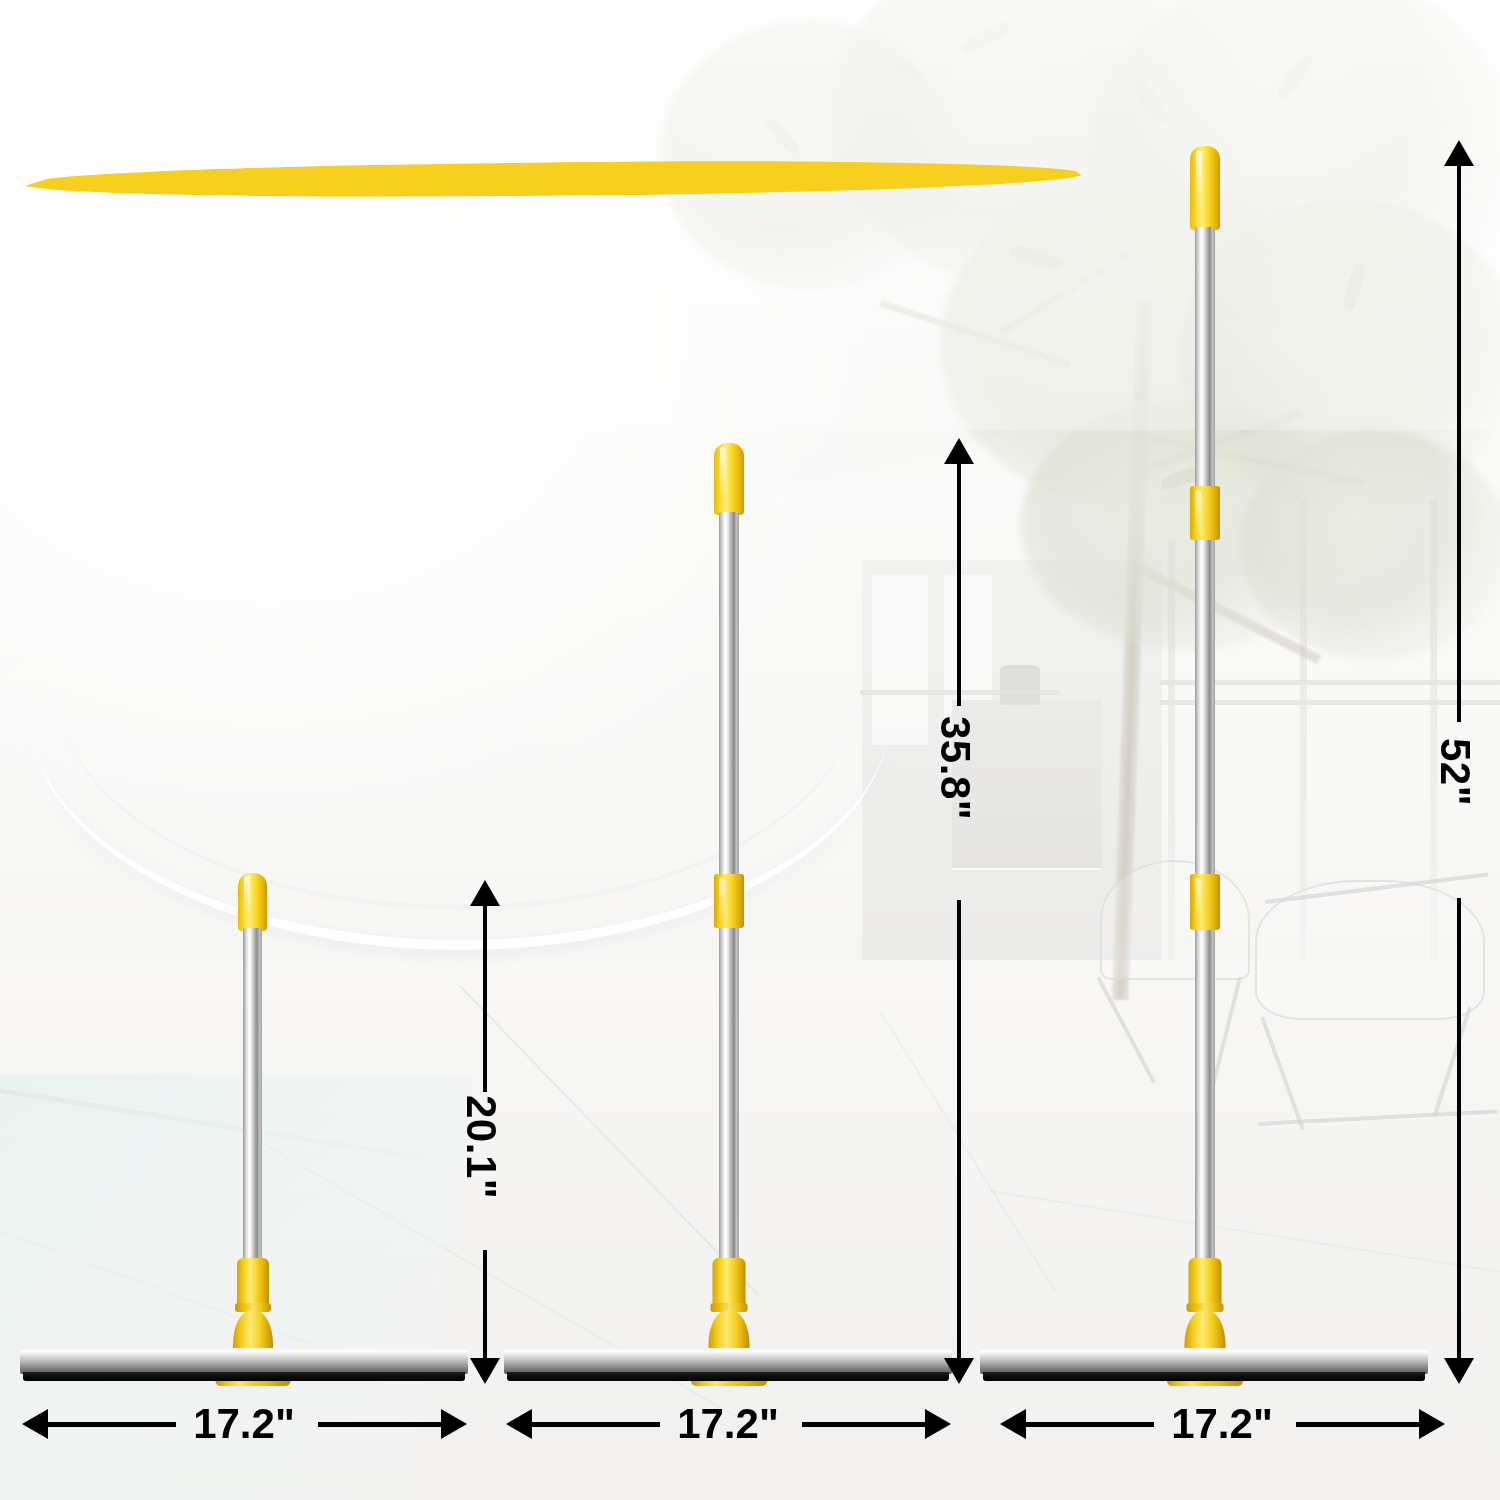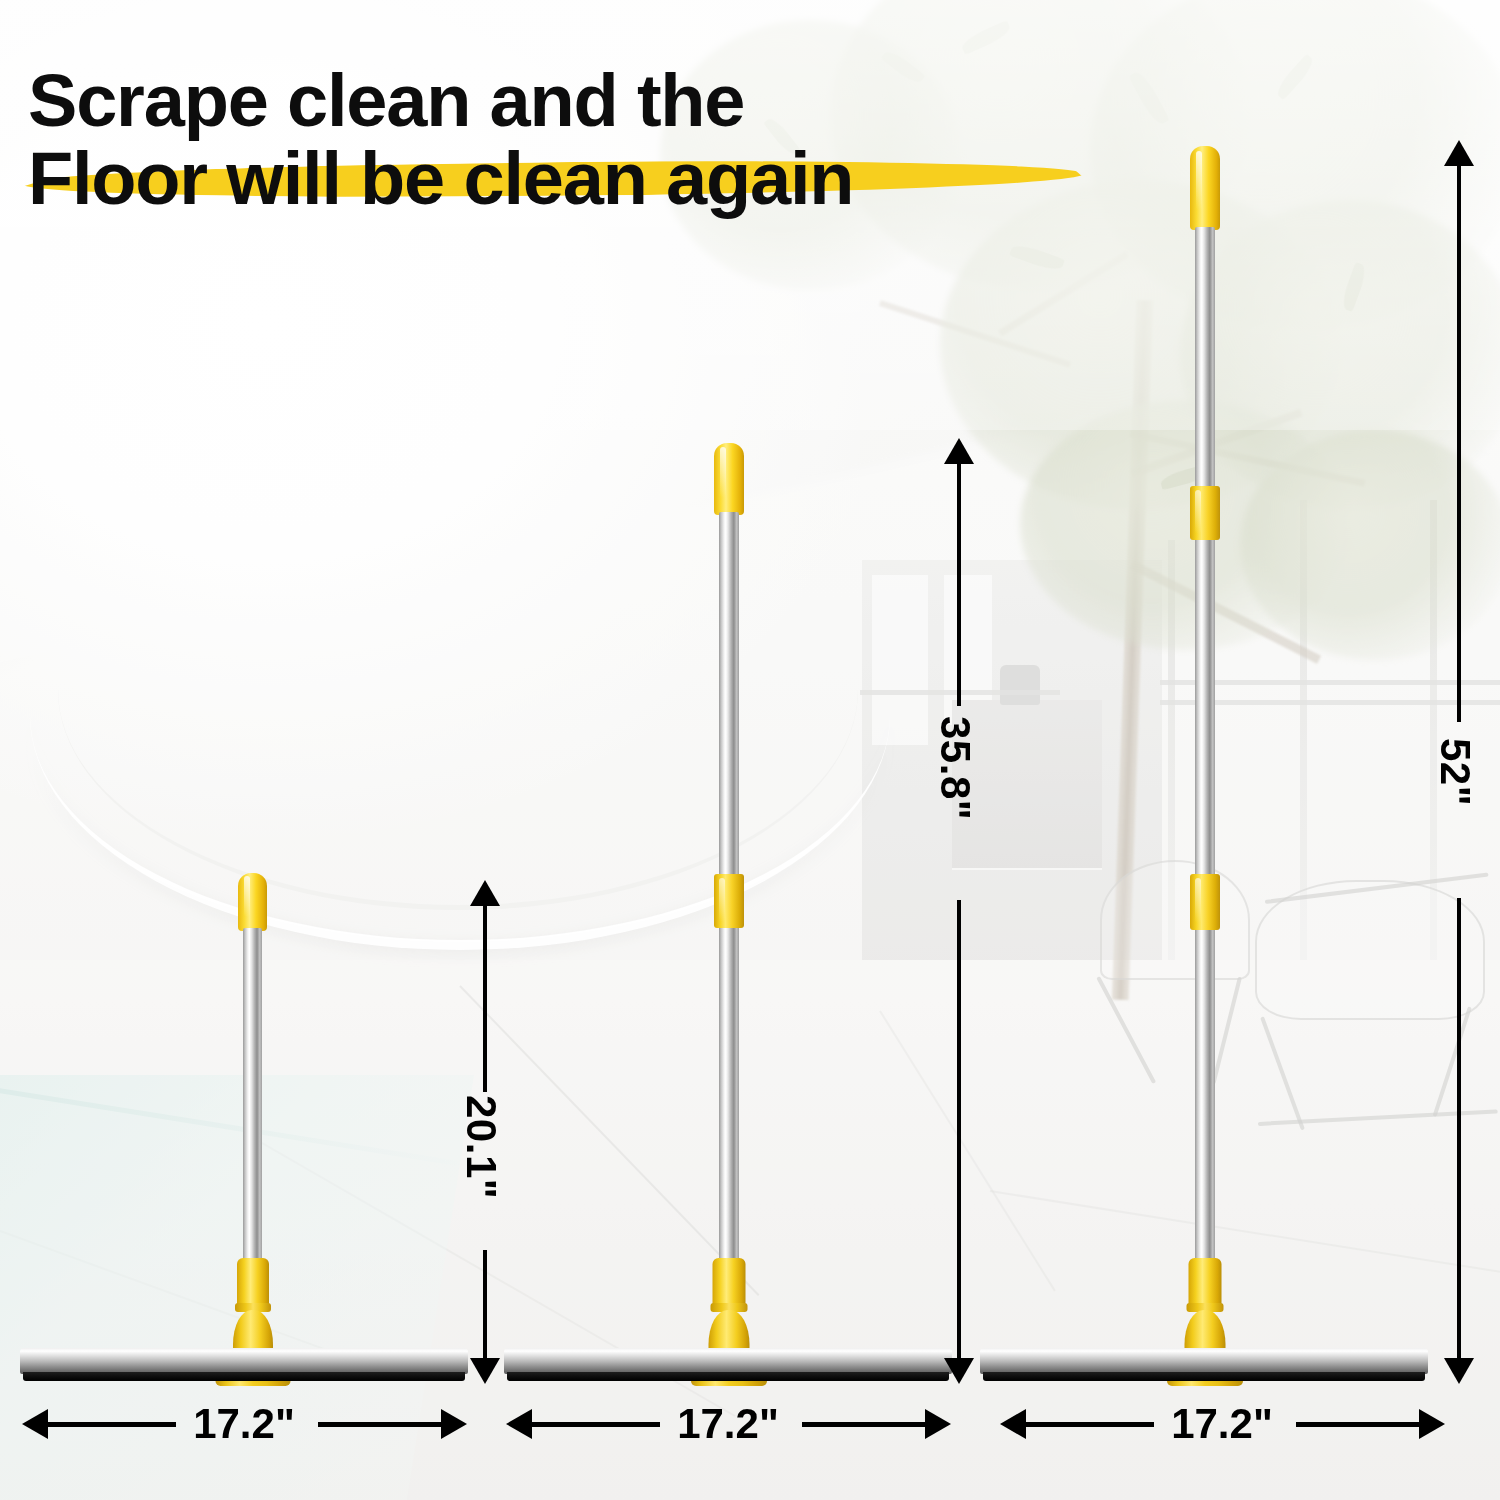--- a/index.html
+++ b/index.html
@@ -343,24 +343,20 @@
   <div class="chair-seat" style="left:1255px;top:880px;width:230px;height:140px;"></div>
   <div class="chair-line" style="left:1265px;top:900px;width:225px;height:4px;transform:rotate(-7deg);"></div>
   <div class="chair-line" style="left:1262px;top:1015px;width:120px;height:4px;transform:rotate(70deg);"></div>
   <div class="chair-line" style="left:1470px;top:1005px;width:115px;height:4px;transform:rotate(108deg);"></div>
   <div class="chair-line" style="left:1258px;top:1122px;width:240px;height:4px;transform:rotate(-3deg);"></div>
 
   <div class="bg-veil"></div>
   <div class="bg-veil-top"></div>
 
   <div class="swoosh"></div>
-  <div class="headline">
-    <div class="headline-line l1">Scrape clean and the</div>
-    <div class="headline-line l2">Floor will be clean again</div>
-  </div>
 
   <div class="squeegee">
     <div class="cap" style="left:238px;top:873px;width:29px;height:58px;"></div>
     <div class="pole" style="left:243px;top:928px;width:19px;height:340px;"></div>
 
     <div class="tee" style="left:215px;top:1258px;width:75px;height:128px;">
       <div class="tee-neck" style="top:0px;width:32px;height:48px;"></div>
       <div class="tee-ring" style="top:45px;width:36px;height:9px;"></div>
       <div class="tee-body" style="top:52px;width:40px;height:54px;"></div>
       <div class="tee-foot" style="top:98px;width:75px;height:30px;"></div>

